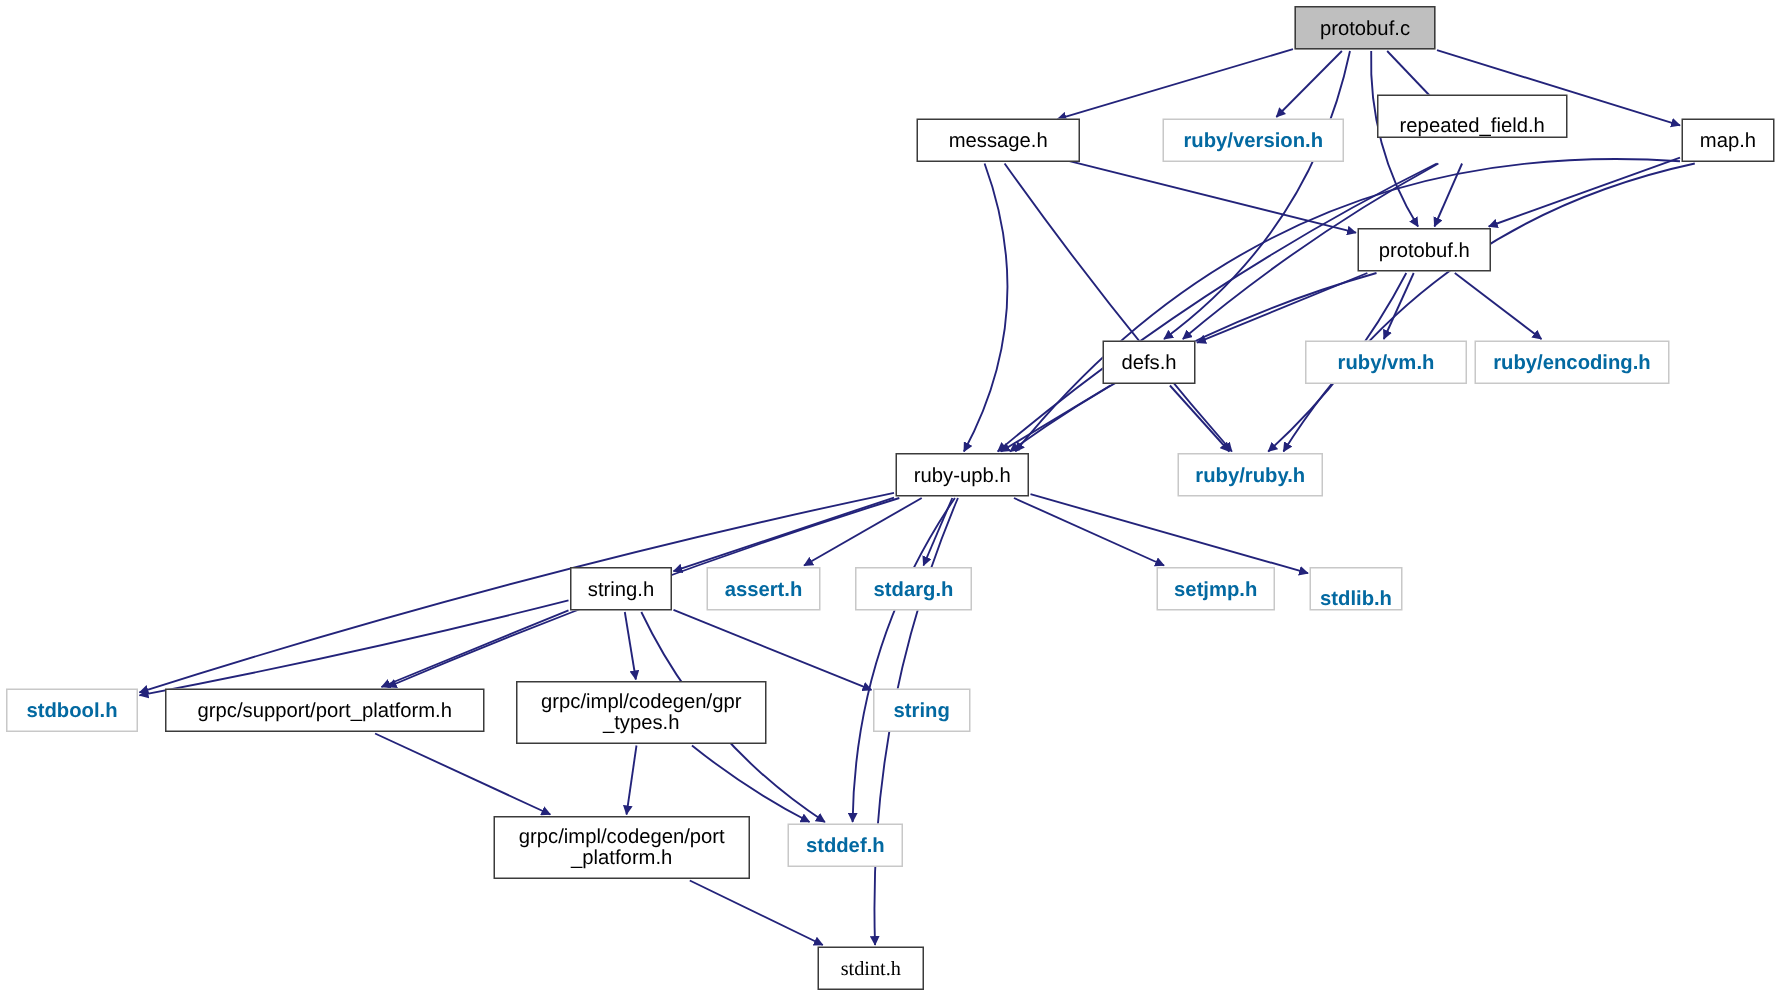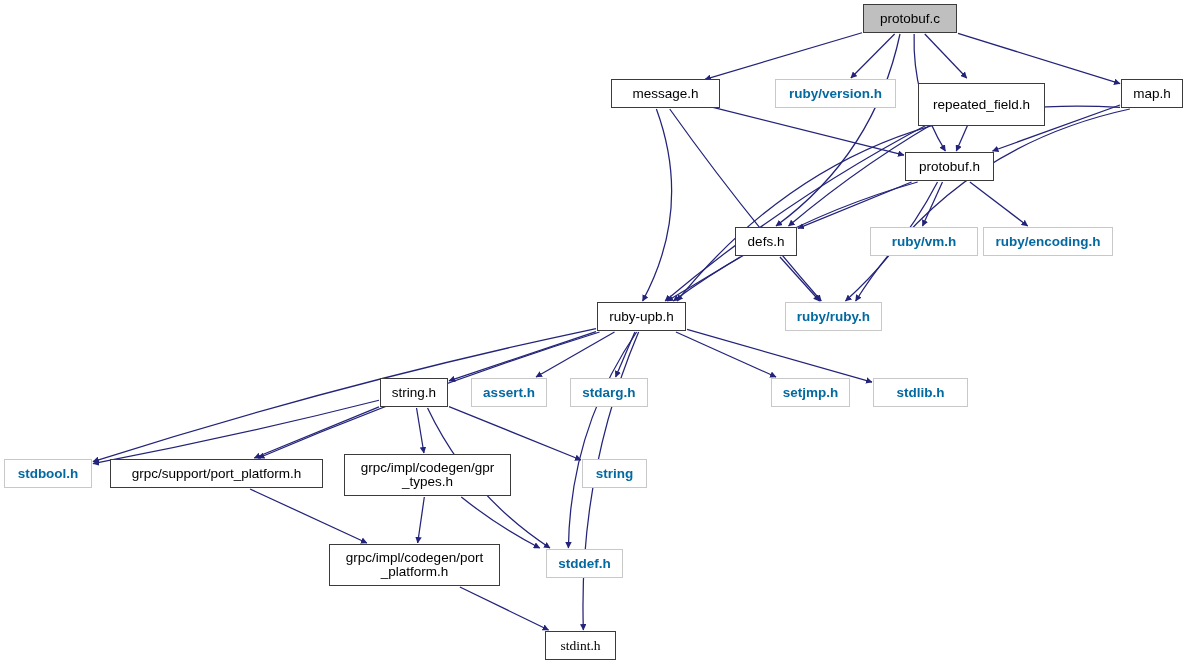--- a/index.html
+++ b/index.html
@@ -81,36 +81,36 @@
         <path d="M 250.04098360655738 489 L 366.89344262295083 543" marker-end="url(#arrow)"></path>
         <path d="M 424.3222222222222 497 L 417.6777777777778 543" marker-end="url(#arrow)"></path>
         <path d="M 461.30790960451975 497 Q 497.94435028248586 526.4186440677967 539.680790960452 548" marker-end="url(#arrow)"></path>
         <path d="M 459.86645962732916 587 L 548.5372670807453 630" marker-end="url(#arrow)"></path>
       </g>
   </svg>
   <div id="nodes-layer">
       <div class="node root" style="left: 863px; top: 4px; width: 94px; height: 29px;"><span>protobuf.c</span></div>
       <div class="node solid" style="left: 611px; top: 79px; width: 109px; height: 29px;"><span>message.h</span></div>
       <div class="node dim" style="left: 775px; top: 79px; width: 121px; height: 29px;"><span>ruby/version.h</span></div>
-      <div class="node solid" style="left: 918px; top: 83px; width: 127px; height: 43px;"><span>repeated_field.h</span></div>
+      <div class="node solid" style="left: 918px; top: 63px; width: 127px; height: 29px; align-items: flex-end;"><span>repeated_field.h</span></div>
       <div class="node solid" style="left: 1121px; top: 79px; width: 62px; height: 29px;"><span>map.h</span></div>
       <div class="node solid" style="left: 905px; top: 152px; width: 89px; height: 29px;"><span>protobuf.h</span></div>
       <div class="node solid" style="left: 735px; top: 227px; width: 62px; height: 29px;"><span>defs.h</span></div>
       <div class="node dim" style="left: 870px; top: 227px; width: 108px; height: 29px;"><span>ruby/vm.h</span></div>
       <div class="node dim" style="left: 983px; top: 227px; width: 130px; height: 29px;"><span>ruby/encoding.h</span></div>
       <div class="node solid" style="left: 597px; top: 302px; width: 89px; height: 29px;"><span>ruby-upb.h</span></div>
       <div class="node dim" style="left: 785px; top: 302px; width: 97px; height: 29px;"><span>ruby/ruby.h</span></div>
       <div class="node solid" style="left: 380px; top: 378px; width: 68px; height: 29px;"><span>string.h</span></div>
       <div class="node dim" style="left: 471px; top: 378px; width: 76px; height: 29px;"><span>assert.h</span></div>
       <div class="node dim" style="left: 570px; top: 378px; width: 78px; height: 29px;"><span>stdarg.h</span></div>
       <div class="node dim" style="left: 771px; top: 378px; width: 79px; height: 29px;"><span>setjmp.h</span></div>
-      <div class="node dim" style="left: 873px; top: 378px; width: 95px; height: 29px;"><span>stdlib.h</span></div>
+      <div class="node dim" style="left: 873px; top: 378px; width: 62px; height: 29px; align-items: flex-end;"><span>stdlib.h</span></div>
       <div class="node dim" style="left: 4px; top: 459px; width: 88px; height: 29px;"><span>stdbool.h</span></div>
       <div class="node solid" style="left: 110px; top: 459px; width: 213px; height: 29px;"><span>grpc/support/port_platform.h</span></div>
       <div class="node solid" style="left: 344px; top: 454px; width: 167px; height: 42px;"><span>grpc/impl/codegen/gpr
 _types.h</span></div>
       <div class="node dim" style="left: 582px; top: 459px; width: 65px; height: 29px;"><span>string</span></div>
       <div class="node solid" style="left: 329px; top: 544px; width: 171px; height: 42px;"><span>grpc/impl/codegen/port
 _platform.h</span></div>
-      <div class="node dim" style="left: 525px; top: 549px; width: 77px; height: 29px; margin-left: 21px;"><span>stddef.h</span></div>
+      <div class="node dim" style="left: 525px; top: 549px; width: 77px; height: 29px;"><span>stddef.h</span></div>
       <div class="node solid" style="left: 545px; top: 631px; width: 71px; height: 29px; font-family: Liberation Serif, serif;"><span>stdint.h</span></div>
     </div>
 </div>
 
 </body></html>

